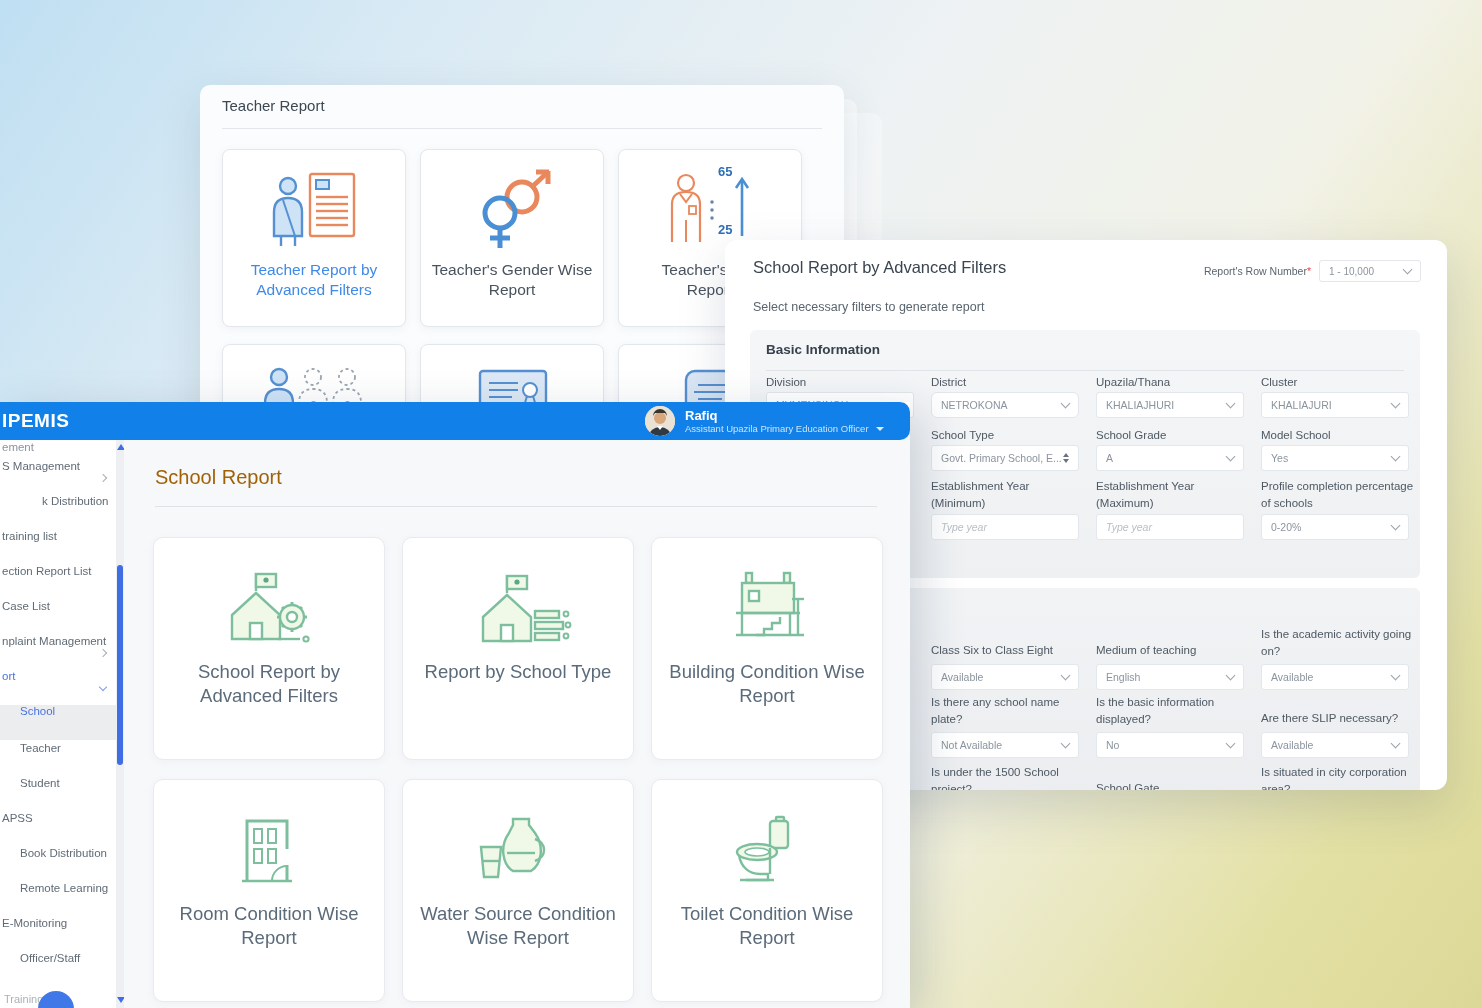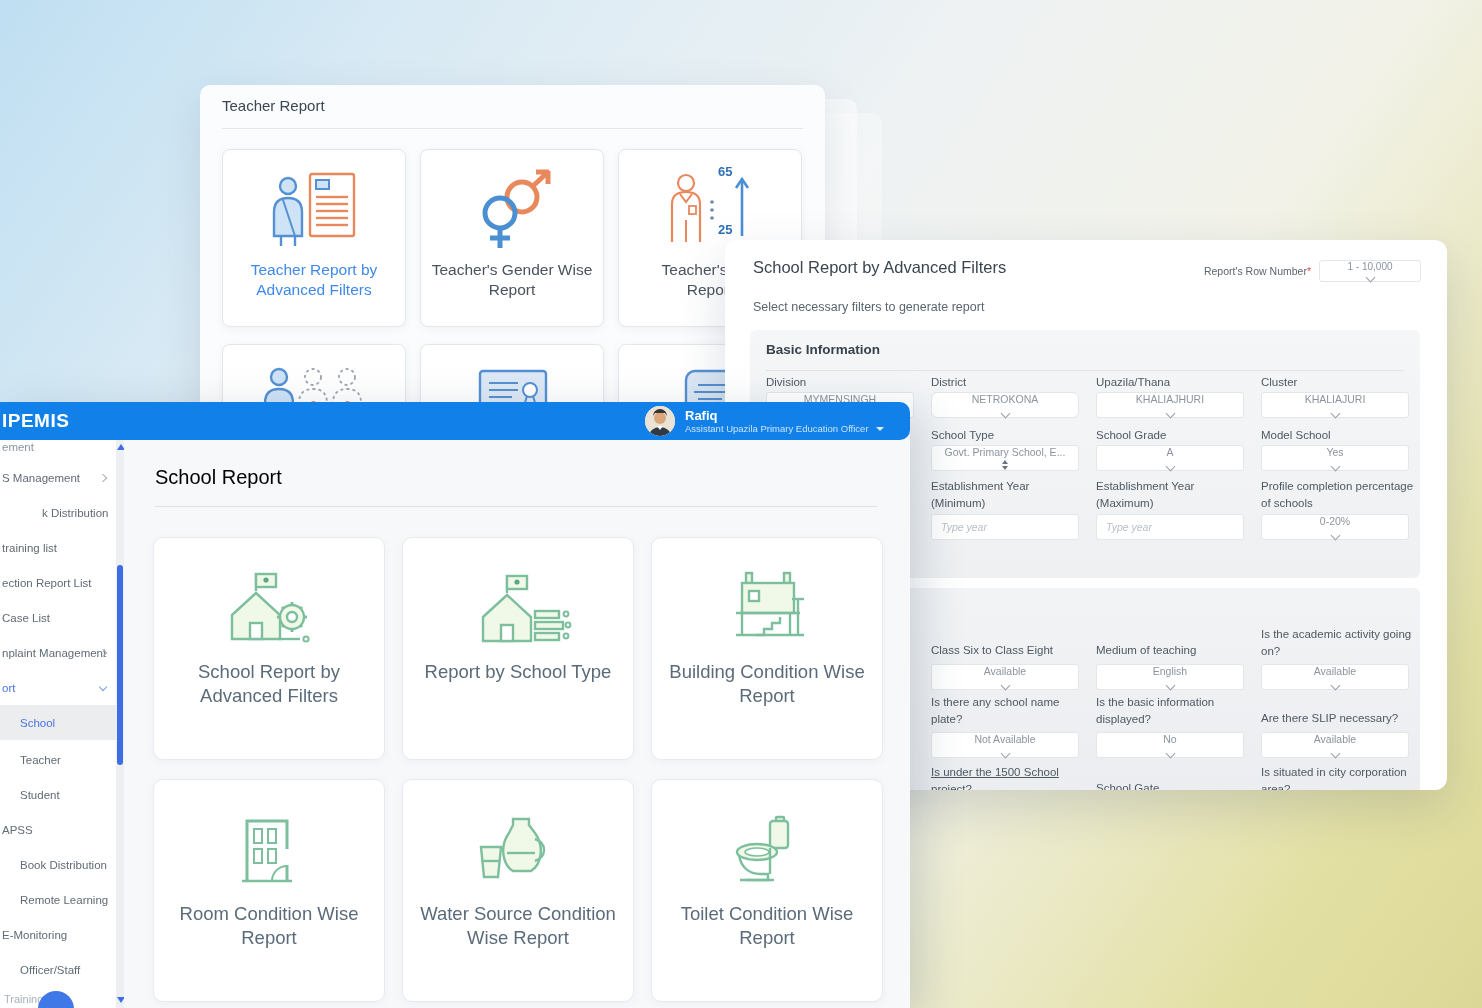--- a/index.html
+++ b/index.html
@@ -7,21 +7,21 @@
     font-family:"Liberation Sans","DejaVu Sans",sans-serif;
     background:linear-gradient(125deg,#bfdff2 0%,#d9eaf4 20%,#eef2f3 45%,#f2f2e8 65%,#e3e0a4 88%,#dbd897 100%);}
   .abs{position:absolute;}
 
   
   .stack1{left:216px;top:99px;width:641px;height:330px;background:rgba(255,255,255,.52);border-radius:10px;z-index:1;}
   .stack2{left:232px;top:113px;width:650px;height:300px;background:rgba(255,255,255,.34);border-radius:10px;z-index:1;}
 
   
   .teacher-panel{left:200px;top:85px;width:625px;height:358px;background:#fbfcfd;border-radius:10px;
-    box-shadow:0 14px 40px rgba(60,80,110,.15);z-index:2;}
+    box-shadow:0 14px 40px rgba(60,80,110,.15);z-index:2;padding-left:19px;}
   .tp-title{position:absolute;left:22px;top:12px;font-size:15px;color:#3c4752;}
   .tp-divider{position:absolute;left:22px;right:22px;top:43px;height:1px;background:#e3e6ea;}
   .t-card{position:absolute;width:182px;height:176px;background:#fff;border:1px solid #e3e7ec;border-radius:8px;
     box-shadow:0 2px 8px rgba(80,100,130,.07);display:flex;flex-direction:column;align-items:center;}
   .t-card .t-icon{margin-top:16px;height:88px;position:relative;}
   .t-label{margin-top:6px;padding:0 10px;font-size:15.5px;line-height:1.28;text-align:center;color:#49535e;}
   .t-label.active{color:#3f8ae8;}
   .age-num{position:absolute;font-size:13px;font-weight:bold;color:#2f6fb8;}
 
   
@@ -33,21 +33,21 @@
   .star{color:#e4484e;}
   .fp-subtitle{position:absolute;left:28px;top:60px;font-size:12.5px;color:#5a656f;}
   .section{position:absolute;left:25px;width:670px;border-radius:6px;}
   .sec1{top:90px;height:248px;background:linear-gradient(180deg,#f4f6f8,#eef0f2);}
   .sec2{top:348px;height:250px;background:linear-gradient(180deg,#f1f3f5,#eaecef);}
   .sec-heading{position:absolute;left:16px;top:12px;font-size:13.5px;font-weight:700;color:#38424d;}
   .sec-divider{position:absolute;left:16px;right:16px;top:40px;height:1px;background:#e0e3e7;}
   .flabel{position:absolute;width:155px;font-size:11.5px;line-height:1.45;color:#4e5963;}
   .sel,.tinput{position:absolute;width:148px;height:26px;background:#fff;border:1px solid #e3e6ea;border-radius:3px;
     box-sizing:border-box;font-size:10.5px;color:#8b949e;}
-  .sel{display:flex;align-items:center;justify-content:space-between;padding:0 9px;flex-direction:column;}
+  .sel{display:flex;align-items:center;justify-content:space-between;padding:0 9px;}
   .sel .sval{white-space:nowrap;overflow:hidden;text-overflow:ellipsis;}
   .tinput{padding:0 9px;font-family:"Liberation Sans","DejaVu Sans",sans-serif;}
   .tinput::placeholder{color:#b9bfc7;font-style:italic;}
   .chev{width:6px;height:6px;border-right:1.5px solid #99a2ab;border-bottom:1.5px solid #99a2ab;
     transform:rotate(45deg);margin-top:-3px;flex:none;}
   .updown{display:flex;flex-direction:column;gap:2px;flex:none;}
   .tri-up{width:0;height:0;border-left:3.5px solid transparent;border-right:3.5px solid transparent;border-bottom:4.5px solid #6a737d;}
   .tri-dn{width:0;height:0;border-left:3.5px solid transparent;border-right:3.5px solid transparent;border-top:4.5px solid #6a737d;}
   .sel.small{width:102px;height:22px;font-size:10px;position:static;}
 
@@ -56,34 +56,34 @@
   .app-header{position:absolute;left:0;top:0;width:100%;height:38px;background:#1181e9;border-radius:0 10px 10px 0;}
   .logo{position:absolute;left:2px;top:8px;font-size:19px;font-weight:800;letter-spacing:.5px;color:#fff;}
   .user-chip{position:absolute;left:645px;top:4px;display:flex;align-items:center;gap:10px;}
   .avatar{width:30px;height:30px;border-radius:50%;background:#f0e6da;overflow:hidden;flex:none;}
   .user-name{font-size:13px;font-weight:700;color:#fff;line-height:1.2;}
   .user-role{font-size:9.5px;color:rgba(255,255,255,.78);display:flex;align-items:center;}
   .caret{width:0;height:0;border-left:4px solid transparent;border-right:4px solid transparent;
     border-top:4px solid rgba(255,255,255,.85);display:inline-block;margin-left:7px;}
   .app-body{position:absolute;left:0;top:38px;width:910px;height:568px;background:#fff;overflow:hidden;}
   .sidebar{position:absolute;left:0;top:0;width:116px;height:568px;background:#fff;}
-  .sb-item{position:absolute;left:0;width:116px;height:35px;display:flex;align-items:center;font-size:11.5px;color:#606b76;}
+  .sb-item{position:absolute;left:0;width:116px;height:35px;display:flex;font-size:11.5px;color:#606b76;}
   .sb-item .lbl{padding-left:2px;white-space:nowrap;}
   .sb-item.child .lbl{padding-left:20px;}
   .sb-item.blue{color:#4a74dd;}
   .sb-item.active{background:#ebedef;color:#4a74dd;}
   .sb-chev-r{position:absolute;right:10px;top:15px;width:5px;height:5px;border-right:1.4px solid #a6aeb6;border-top:1.4px solid #a6aeb6;transform:rotate(45deg);}
   .sb-chev-d{position:absolute;right:10px;top:14px;width:5px;height:5px;border-right:1.4px solid #7d9be8;border-bottom:1.4px solid #7d9be8;transform:rotate(45deg);}
   .sb-partial-top{position:absolute;left:2px;top:1px;font-size:11.5px;color:#8a95a0;}
   .scroll-track{position:absolute;left:116px;top:0;width:8px;height:568px;background:#edeff2;}
   .scroll-thumb{position:absolute;left:117px;top:125px;width:6px;height:200px;background:#3f6ee4;border-radius:3px;}
   .sb-up{position:absolute;left:117px;top:4px;width:0;height:0;border-left:4px solid transparent;border-right:4px solid transparent;border-bottom:6px solid #3f6ee4;}
   .sb-dn{position:absolute;left:117px;top:557px;width:0;height:0;border-left:4px solid transparent;border-right:4px solid transparent;border-top:6px solid #3f6ee4;}
   .content{position:absolute;left:124px;top:0;width:786px;height:568px;background:#f7f8fa;}
-  .sr-title{position:absolute;left:31px;top:26px;font-size:20px;color:#000000;}
+  .sr-title{position:absolute;left:31px;top:26px;font-size:20px;color:#a16207;}
   .sr-divider{position:absolute;left:31px;top:66px;width:722px;height:1px;background:#dfe3e7;}
   .sr-card{position:absolute;width:230px;height:221px;background:#fff;border:1px solid #e8eaed;border-radius:10px;
     box-shadow:0 2px 8px rgba(80,100,130,.05);display:flex;flex-direction:column;align-items:center;}
   .sr-card .sr-icon{margin-top:28px;height:86px;}
   .sr-label{margin-top:8px;padding:0 12px;font-size:18.5px;line-height:1.32;text-align:center;color:#5b6b7a;}
 
   .fab{left:38px;top:991px;width:36px;height:36px;border-radius:50%;background:#4178e8;z-index:6;}
   .sb-bottom-partial{position:absolute;left:4px;top:553px;font-size:11px;color:#a9b2ba;}
   .gray-pill{position:absolute;left:152px;top:562px;width:28px;height:8px;background:#cdd2d6;border-radius:4px;}
 </style>
@@ -291,21 +291,21 @@
       <div class="sel" style="left:346px;top:144px;">
         <span class="sval">No</span>
           <span class="chev"></span>
       </div>
       <div class="flabel" style="left:511px;top:122px;">Are there SLIP necessary?</div>
       <div class="sel" style="left:511px;top:144px;">
         <span class="sval">Available</span>
           <span class="chev"></span>
       </div>
 
-      <div class="flabel" style="left:181px;top:176px;text-decoration:underline;">Is under the 1500 School project?</div>
+      <div class="flabel" style="left:181px;top:176px;">Is under the 1500 School project?</div>
       <div class="flabel" style="left:346px;top:192px;">School Gate</div>
       <div class="flabel" style="left:511px;top:176px;">Is situated in city corporation area?</div>
     </div>
   </div>
 
   <div class="abs app-window">
     <div class="app-header">
       <div class="logo">IPEMIS</div>
       <div class="user-chip">
         <div class="avatar">

